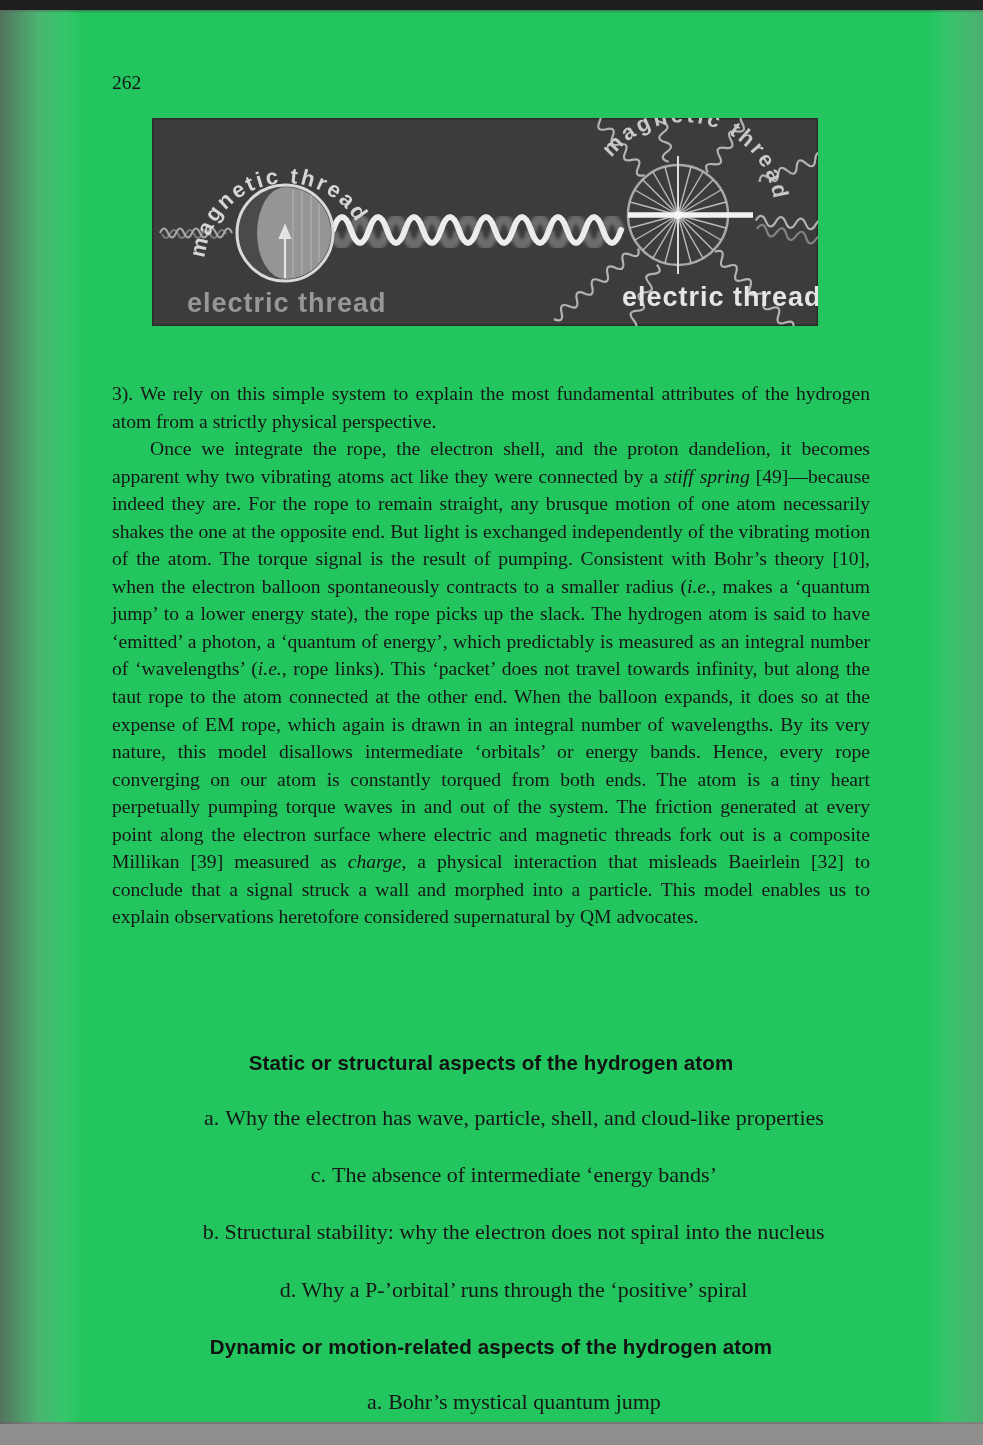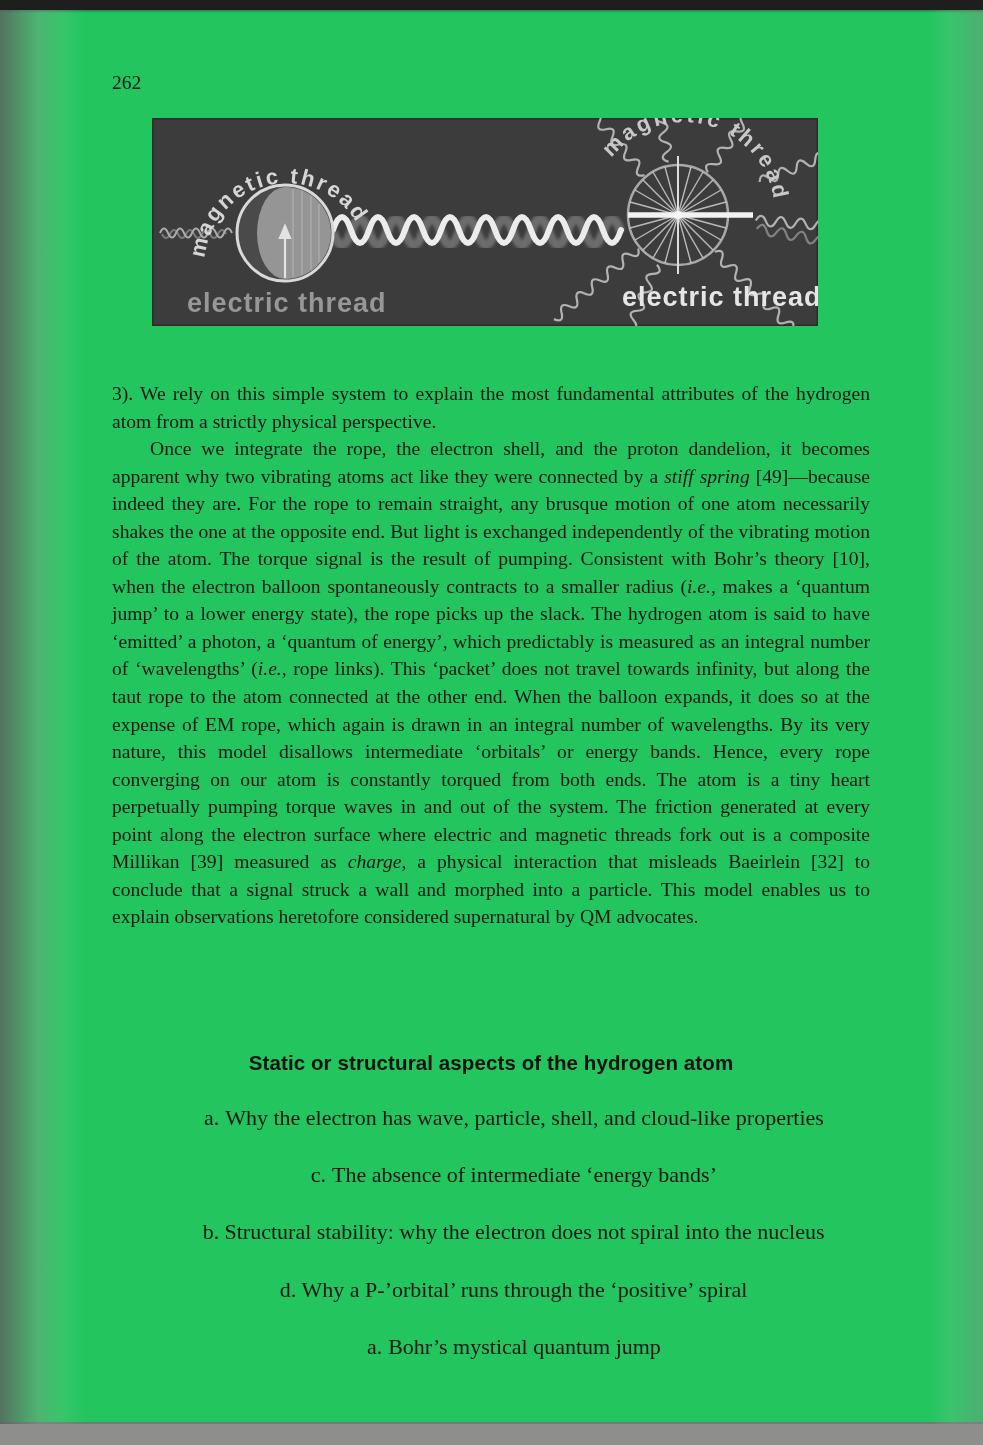--- a/index.html
+++ b/index.html
@@ -167,20 +167,21 @@
 
   <div class="sections">
     <h2 class="section-heading">Static or structural aspects of the hydrogen atom</h2>
     <ul class="item-list">
       <li><span class="marker">a.</span><span>Why the electron has wave, particle, shell, and cloud-like properties</span></li>
       <li><span class="marker">c.</span><span>The absence of intermediate ‘energy bands’</span></li>
       <li><span class="marker">b.</span><span>Structural stability: why the electron does not spiral into the nucleus</span></li>
       <li><span class="marker">d.</span><span>Why a P-’orbital’ runs through the ‘positive’ spiral</span></li>
     </ul>
 
+    <h2 class="section-heading second">Dynamic or motion-related aspects of the hydrogen atom</h2>
     <ul class="item-list">
       <li><span class="marker">a.</span><span>Bohr’s mystical quantum jump</span></li>
     </ul>
   </div>
 
   <div class="edge-top"></div>
   <div class="edge-bottom"></div>
   <div class="edge-left"></div>
   <div class="edge-right"></div>
 </div>

